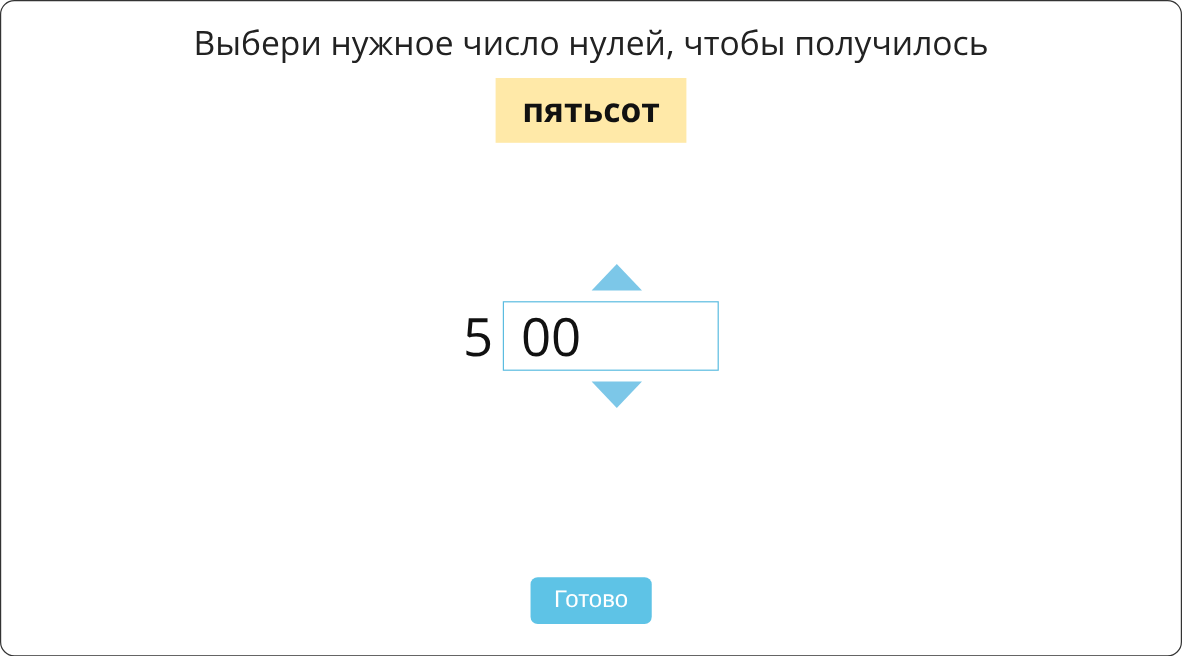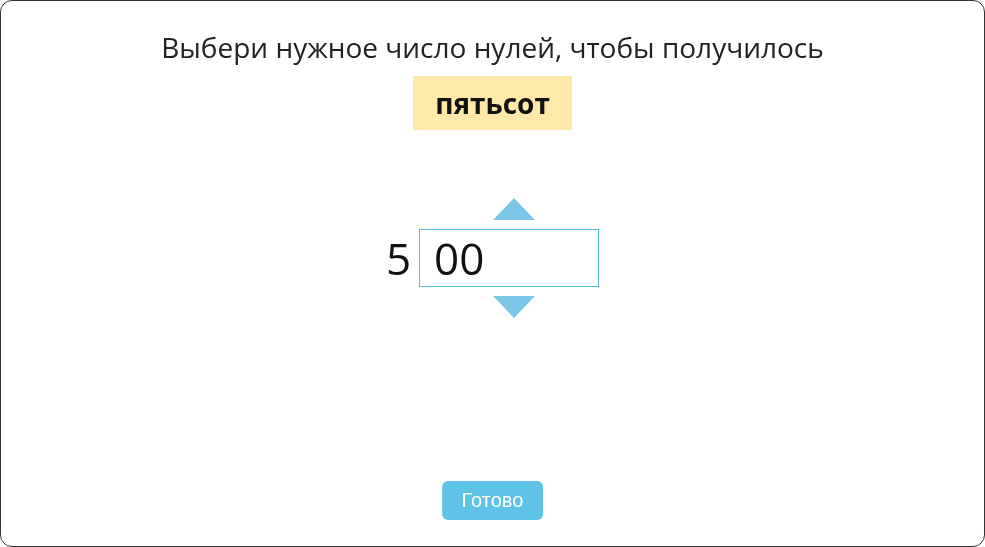--- a/index.html
+++ b/index.html
@@ -25,30 +25,30 @@
       display: flex;
       flex-direction: column;
       align-items: center;
       position: relative;
     }
     .instruction {
       font-size: 28px;
       font-weight: 400;
       color: #222;
       text-align: center;
-      margin-top: 15px;
+      margin-top: 4px;
       margin-bottom: 10px;
     }
     .target-word {
       background: #ffe9a8;
       font-size: 28px;
       font-weight: 700;
       color: #111;
       padding: 8px 22px;
-      margin-bottom: 60px;
+      margin-bottom: 93px;
       display: inline-block;
     }
     .stepper-area {
       display: flex;
       flex-direction: column;
       align-items: center;
       margin-top: 0;
     }
     .number-row {
       display: flex;

